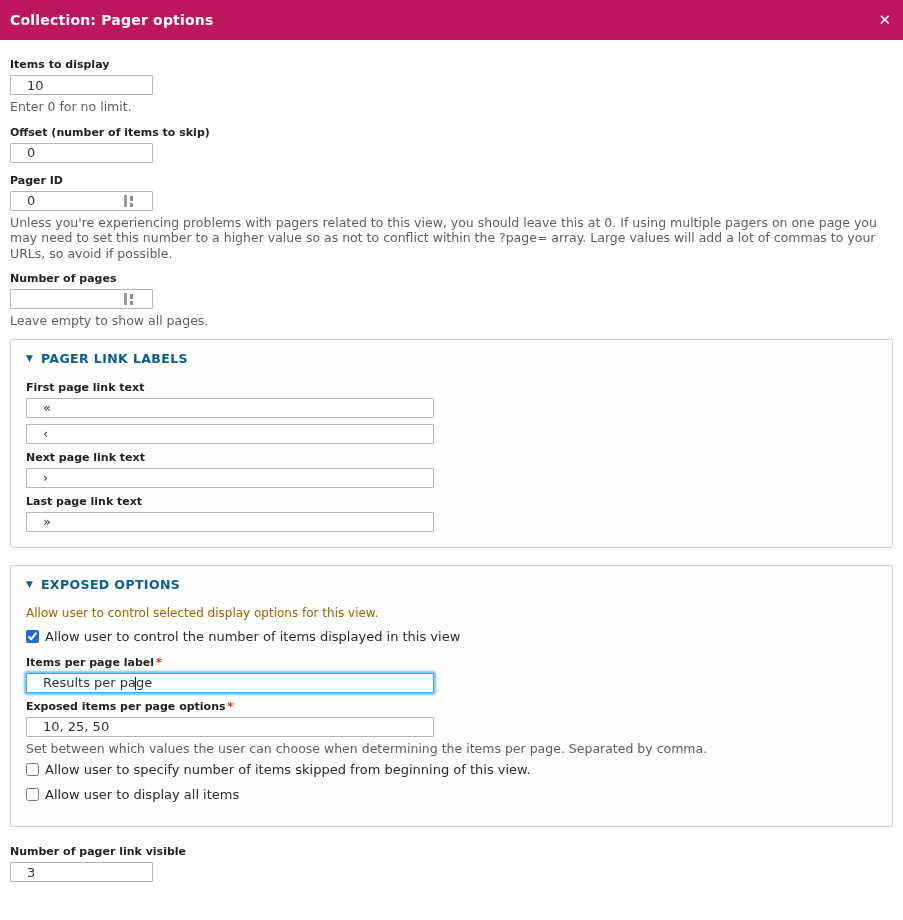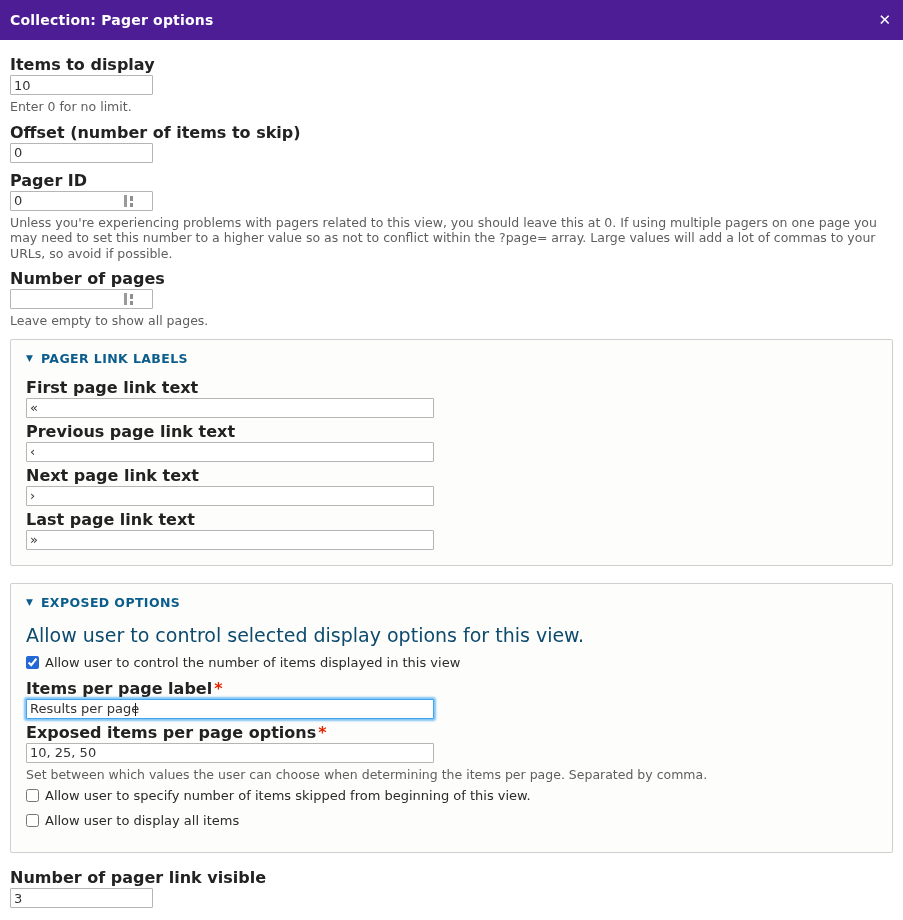--- a/index.html
+++ b/index.html
@@ -5,41 +5,41 @@
   * { margin:0; padding:0; box-sizing:border-box; }
   html,body { width:903px; height:920px; overflow:hidden; }
   body {
     font-family:"DejaVu Sans","Liberation Sans",sans-serif;
     font-size:13px; color:#2a2a2a; background:#fff;
     display:flex; flex-direction:column;
   }
 
   
   .dlg-header {
-    height:40px; background:#4c1d95; color:#fff; flex:0 0 auto;
+    height:40px; background:#be185d; color:#fff; flex:0 0 auto;
     display:flex; align-items:center; padding:0 12px 0 10px;
   }
   .dlg-title { font-weight:bold; font-size:14px; letter-spacing:.2px; }
   .dlg-close {
     margin-left:auto; background:none; border:none; color:#fff;
     font-size:15px; font-weight:bold; cursor:pointer; line-height:1;
     font-family:"DejaVu Sans",sans-serif;
   }
 
   
   .content { padding:17px 10px 0 10px; flex:0 0 auto; }
   .fgroup { margin-bottom:10px; }
-  .flabel { display:block; font-weight:bold; font-size:16px; color:#222; margin-bottom:3px; line-height:15px; }
+  .flabel { display:block; font-weight:bold; font-size:11px; color:#222; margin-bottom:3px; line-height:15px; }
   .req { color:#e32400; font-weight:bold; padding-left:2px; }
   .help { color:#5f5e5e; font-size:12.5px; line-height:15.5px; margin-top:4px; }
 
   input[type=text] {
     height:20px; border:1px solid #b5b5b5; border-radius:1px; background:#fff;
     font-family:"DejaVu Sans","Liberation Sans",sans-serif; font-size:13px; color:#333;
-    padding:1px 3px; outline:none; display:block;
+    padding:1px 16px; outline:none; display:block;
   }
   .w-small { width:143px; }
   .w-wide  { width:408px; }
 
   .num-wrap { position:relative; width:143px; }
   .spinner-icon { position:absolute; right:20px; top:4px; width:9px; height:12px; }
   .spinner-icon .bar { position:absolute; left:0; top:0; width:3px; height:12px; background:#9a9a9a; }
   .spinner-icon .dot-t { position:absolute; right:0; top:1px; width:3px; height:5px; background:#8f8f8f; }
   .spinner-icon .dot-b { position:absolute; right:0; bottom:0; width:3px; height:4px; background:#8f8f8f; }
 
@@ -49,21 +49,21 @@
     margin:6px 0 17px 0; padding:10px 15px 13px 15px;
   }
   .legend-row { display:flex; align-items:center; gap:8px; margin:1px 0 14px 0; cursor:pointer; }
   .legend-arrow { color:#0b5d8d; font-size:9px; line-height:1; }
   .legend-text {
     color:#0b5d8d; font-weight:bold; font-size:12.5px; letter-spacing:.4px;
   }
   .fieldset .fgroup { margin-bottom:6px; }
   .fieldset .fgroup:last-child { margin-bottom:2px; }
 
-  .desc { font-size:19px; color:#0c4a6e; margin:0 0 9px 0; }
+  .desc { font-size:12px; color:#a16207; margin:0 0 9px 0; }
   .cb-row { display:flex; align-items:center; margin:0 0 11px 0; font-size:13px; color:#2a2a2a; cursor:pointer; }
   .cb-row input { width:13px; height:13px; margin:0 6px 0 0; accent-color:#2368d6; }
 
   .focus-wrap { position:relative; width:364px; }
   .focused {
     border:1px solid #41a6ef !important;
     box-shadow:0 0 2px 2px rgba(62,166,243,.65);
   }
   .caret { position:absolute; left:109px; top:4px; width:1px; height:13px; background:#1a1a1a; }
 </style>
@@ -118,21 +118,20 @@
     <div class="legend-row">
       <span class="legend-arrow">▼</span>
       <span class="legend-text">PAGER LINK LABELS</span>
     </div>
 
     <div class="fgroup">
       <label class="flabel">First page link text</label>
       <input type="text" class="w-wide" value="«" style="">
     </div>
     <div class="fgroup">
-      <label class="flabel">Previous page link text</label>
       <input type="text" class="w-wide" value="‹" style="">
     </div>
     <div class="fgroup">
       <label class="flabel">Next page link text</label>
       <input type="text" class="w-wide" value="›" style="">
     </div>
     <div class="fgroup">
       <label class="flabel">Last page link text</label>
       <input type="text" class="w-wide" value="»" style="">
     </div>

